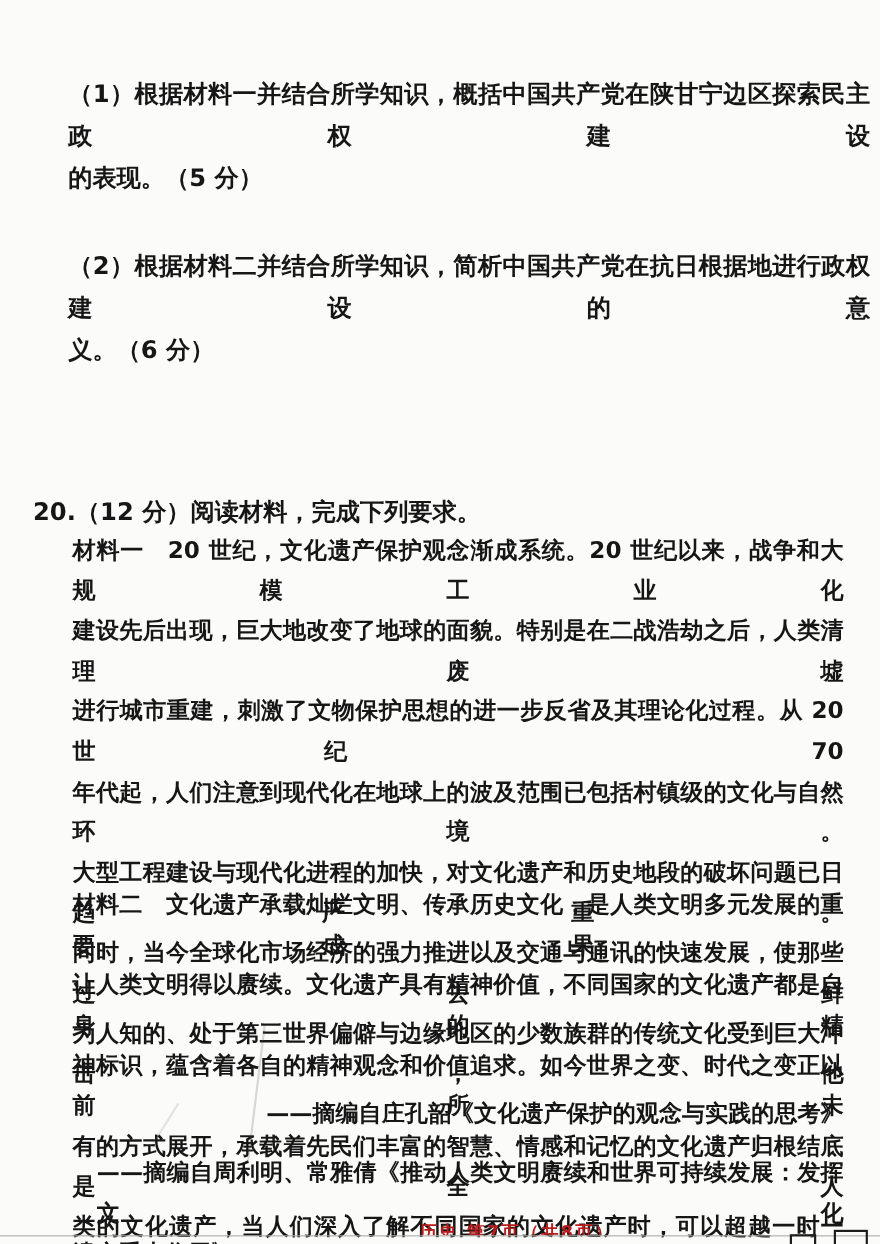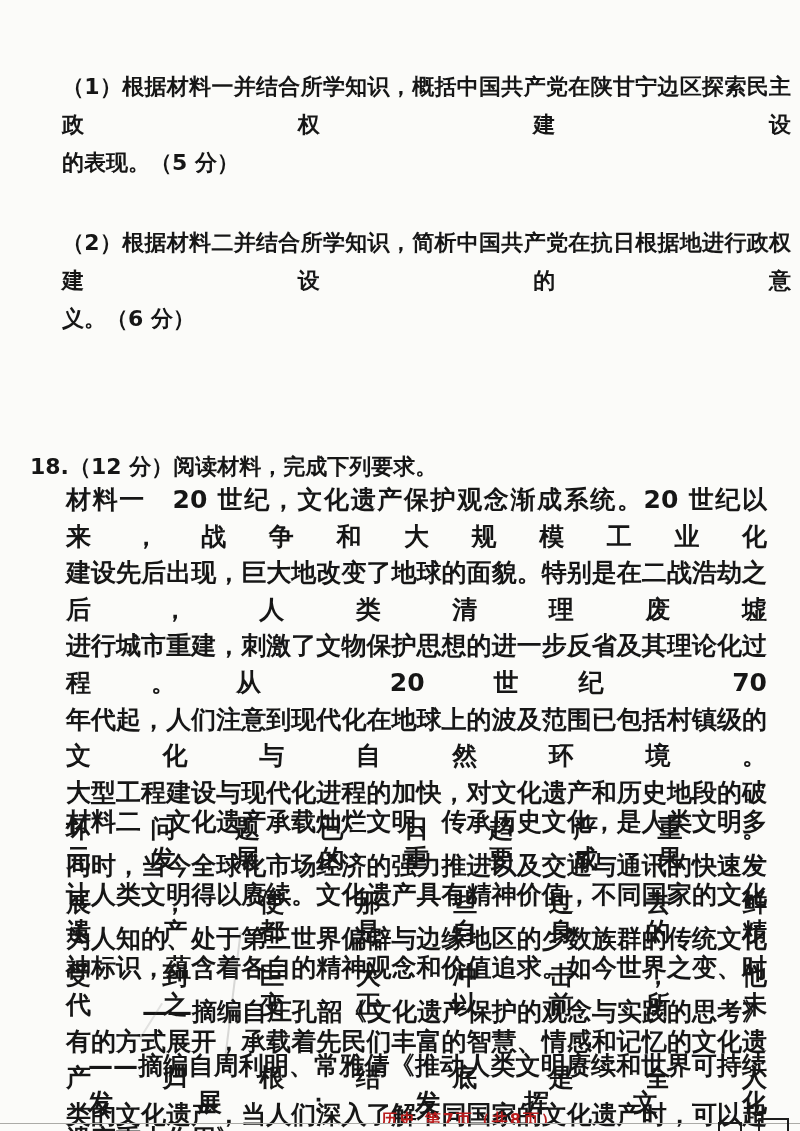--- a/index.html
+++ b/index.html
@@ -28,21 +28,21 @@
     left: 30px;
     width: 740px;
     font-size: 22px;
     font-weight: 700;
     line-height: 30px;
   }
   
   .mat {
     left: 66px;
     width: 701px;
-    font-size: 25px;
+    font-size: 21px;
     font-weight: 700;
     line-height: 36.6px;
   }
   .line { min-height: 1em; }
   .full { text-align: justify; text-align-last: justify; }
   .src-right { text-align: right; }
   .src-indent { padding-left: 22px; box-sizing: border-box; }
   
   .footer-clip {
     left: 320px;
@@ -84,21 +84,21 @@
   <section class="abs qblock" style="top:68px">
     <div class="line full">（1）根据材料一并结合所学知识，概括中国共产党在陕甘宁边区探索民主政权建设</div>
     <div class="line">的表现。（5 分）</div>
   </section>
 
   <section class="abs qblock" style="top:224px">
     <div class="line full">（2）根据材料二并结合所学知识，简析中国共产党在抗日根据地进行政权建设的意</div>
     <div class="line">义。（6 分）</div>
   </section>
 
-  <div class="abs h19" style="top:452px">18.（12 分）阅读材料，完成下列要求。</div>
+  <div class="abs h19" style="top:452px">20.（12 分）阅读材料，完成下列要求。</div>
 
   <section class="abs mat" style="top:482px">
     <div class="line full">材料一　20 世纪，文化遗产保护观念渐成系统。20 世纪以来，战争和大规模工业化</div>
     <div class="line full">建设先后出现，巨大地改变了地球的面貌。特别是在二战浩劫之后，人类清理废墟</div>
     <div class="line full">进行城市重建，刺激了文物保护思想的进一步反省及其理论化过程。从 20 世纪 70</div>
     <div class="line full">年代起，人们注意到现代化在地球上的波及范围已包括村镇级的文化与自然环境。</div>
     <div class="line full">大型工程建设与现代化进程的加快，对文化遗产和历史地段的破坏问题已日趋严重。</div>
     <div class="line full">同时，当今全球化市场经济的强力推进以及交通与通讯的快速发展，使那些过去鲜</div>
     <div class="line full">为人知的、处于第三世界偏僻与边缘地区的少数族群的传统文化受到巨大冲击，他</div>
     <div class="line src-right">——摘编自庄孔韶《文化遗产保护的观念与实践的思考》</div>

